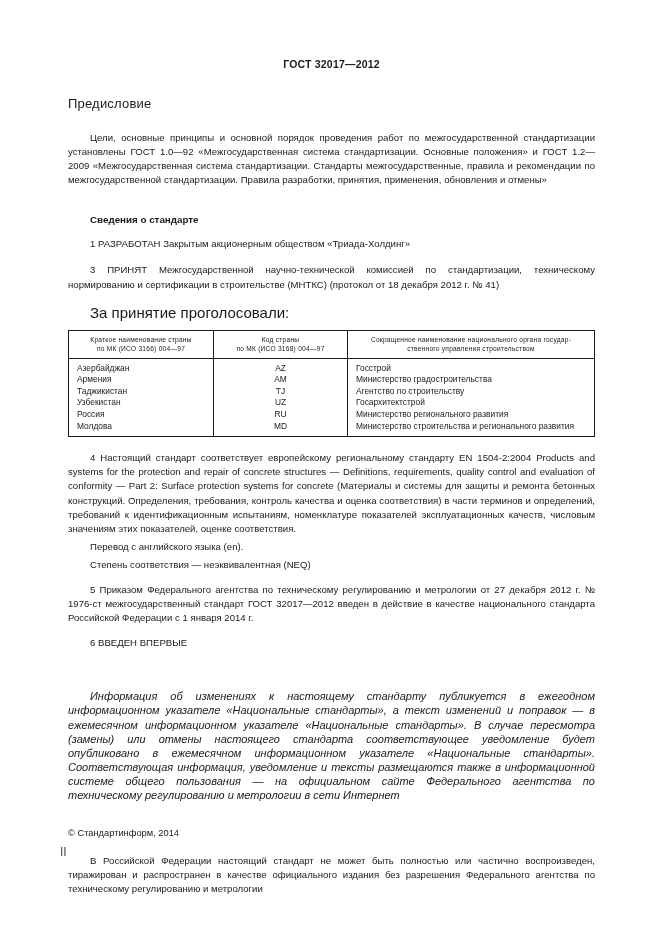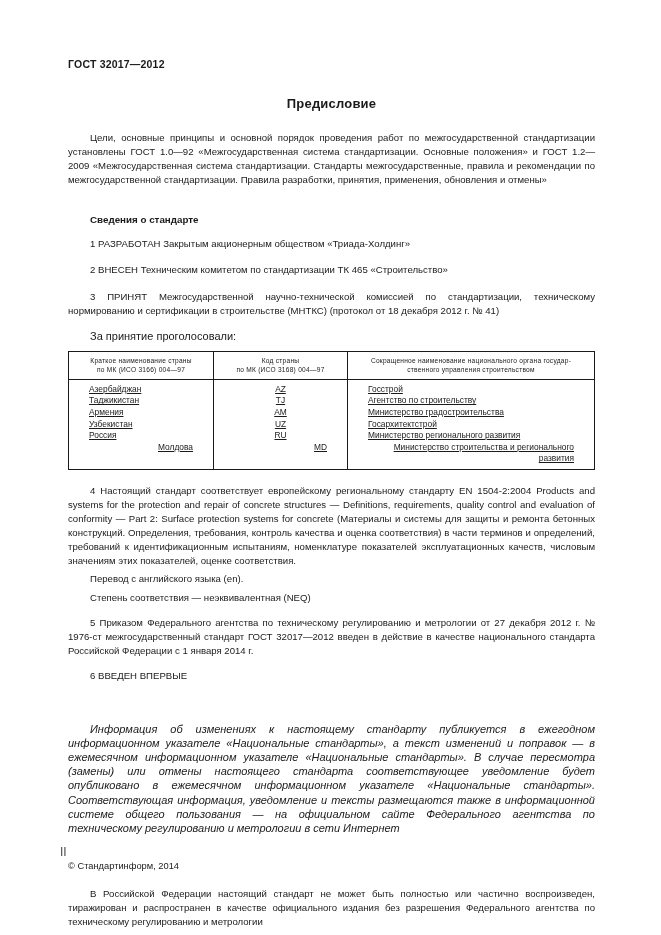--- a/index.html
+++ b/index.html
@@ -20,25 +20,26 @@
     position: absolute;
     left: 68px;
     top: 58px;
     width: 527px;
   }
   .doc-header {
     font-size: 10.5px;
     font-weight: bold;
     letter-spacing: 0.2px;
     margin: 0 0 26px 0;
+    text-align: center;
   }
   .doc-title {
-    text-align: center;
+    text-align: left;
     font-size: 13px;
-    font-weight: bold;
+    font-weight: normal;
     margin: 0 0 20px 0;
     letter-spacing: 0.2px;
   }
   p.para {
     font-size: 9.6px;
     line-height: 14.1px;
     text-align: justify;
     margin: 4px 0 11px 0;
     text-indent: 22px;
     hyphens: none;
@@ -51,21 +52,21 @@
     margin: 0 0 12px 0;
   }
   .item {
     font-size: 9.6px;
     line-height: 14.1px;
     text-align: justify;
     text-indent: 22px;
     margin: 8px 0 12px 0;
   }
   .vote-line {
-    font-size: 11px;
+    font-size: 15px;
     text-indent: 22px;
     margin: 0 0 9px 0;
   }
   table.votes {
     border-collapse: collapse;
     width: 100%;
     margin: 0 0 14px 0;
     table-layout: fixed;
   }
   table.votes th, table.votes td {
@@ -80,26 +81,25 @@
     font-weight: normal;
     line-height: 9.5px;
     text-align: center;
     padding: 4px 4px 4px 4px;
     letter-spacing: 0.25px;
     vertical-align: middle;
   }
   table.votes tbody td {
     font-size: 8.4px;
     line-height: 11.6px;
-    padding: 0 20px;
+    padding: 0 8px;
     vertical-align: top;
-    text-decoration: underline;
   }
   table.votes tbody tr:first-child td { padding-top: 4px; }
-  table.votes tbody tr:last-child td { padding-bottom: 4px; text-align: right; }
+  table.votes tbody tr:last-child td { padding-bottom: 4px; }
   table.votes tbody {
     border-bottom: 1px solid #1a1a1a;
   }
   td.c-name { text-align: left; }
   td.c-code { text-align: center; }
   td.c-org  { text-align: left; }
   .col1 { width: 145px; }
   .col2 { width: 134px; }
   .col3 { width: auto; }
   .italic-note {
@@ -143,21 +143,20 @@
 
     <div class="doc-title">Предисловие</div>
 
     <p class="para">Цели, основные принципы и основной порядок проведения работ по межгосударственной стандартизации установлены ГОСТ 1.0—92 «Межгосударственная система стандартизации. Основные положения» и ГОСТ 1.2—2009 «Межгосударственная система стандартизации. Стандарты межгосударственные, правила и рекомендации по межгосударственной стандартизации. Правила разработки, принятия, применения, обновления и отмены»</p>
 
     <div class="spacer-md"></div>
 
     <div class="section-head">Сведения о стандарте</div>
 
     <p class="item">1 РАЗРАБОТАН Закрытым акционерным обществом «Триада-Холдинг»</p>
-    <p class="item">2 ВНЕСЕН Техническим комитетом по стандартизации ТК 465 «Строительство»</p>
     <p class="item">3 ПРИНЯТ Межгосударственной научно-технической комиссией по стандартизации, техническому нормированию и сертификации в строительстве (МНТКС) (протокол от 18 декабря 2012 г. № 41)</p>
 
     <div class="vote-line">За принятие проголосовали:</div>
 
     <table class="votes">
       <colgroup>
         <col class="col1">
           <col class="col2">
           <col class="col3">
       </colgroup>
@@ -177,30 +176,30 @@
           </th>
         </tr>
       </thead>
       <tbody>
         <tr>
           <td class="c-name">Азербайджан</td>
           <td class="c-code">AZ</td>
           <td class="c-org">Госстрой</td>
         </tr>
         <tr>
+          <td class="c-name">Армения</td>
+          <td class="c-code">AM</td>
+          <td class="c-org">Министерство градостроительства</td>
+        </tr>
+        <tr>
           <td class="c-name">Таджикистан</td>
           <td class="c-code">TJ</td>
           <td class="c-org">Агентство по строительству</td>
         </tr>
         <tr>
-          <td class="c-name">Армения</td>
-          <td class="c-code">AM</td>
-          <td class="c-org">Министерство градостроительства</td>
-        </tr>
-        <tr>
           <td class="c-name">Узбекистан</td>
           <td class="c-code">UZ</td>
           <td class="c-org">Госархитектстрой</td>
         </tr>
         <tr>
           <td class="c-name">Россия</td>
           <td class="c-code">RU</td>
           <td class="c-org">Министерство регионального развития</td>
         </tr>
         <tr>

